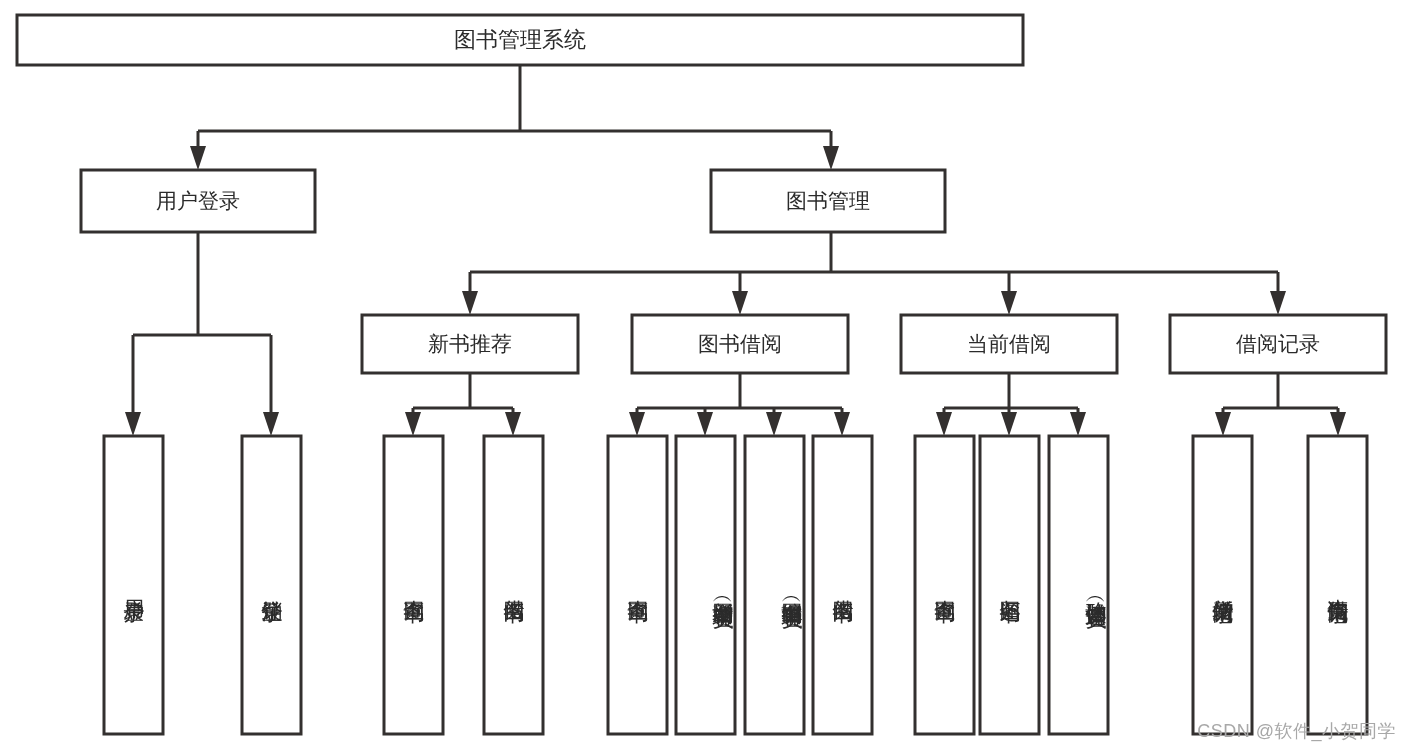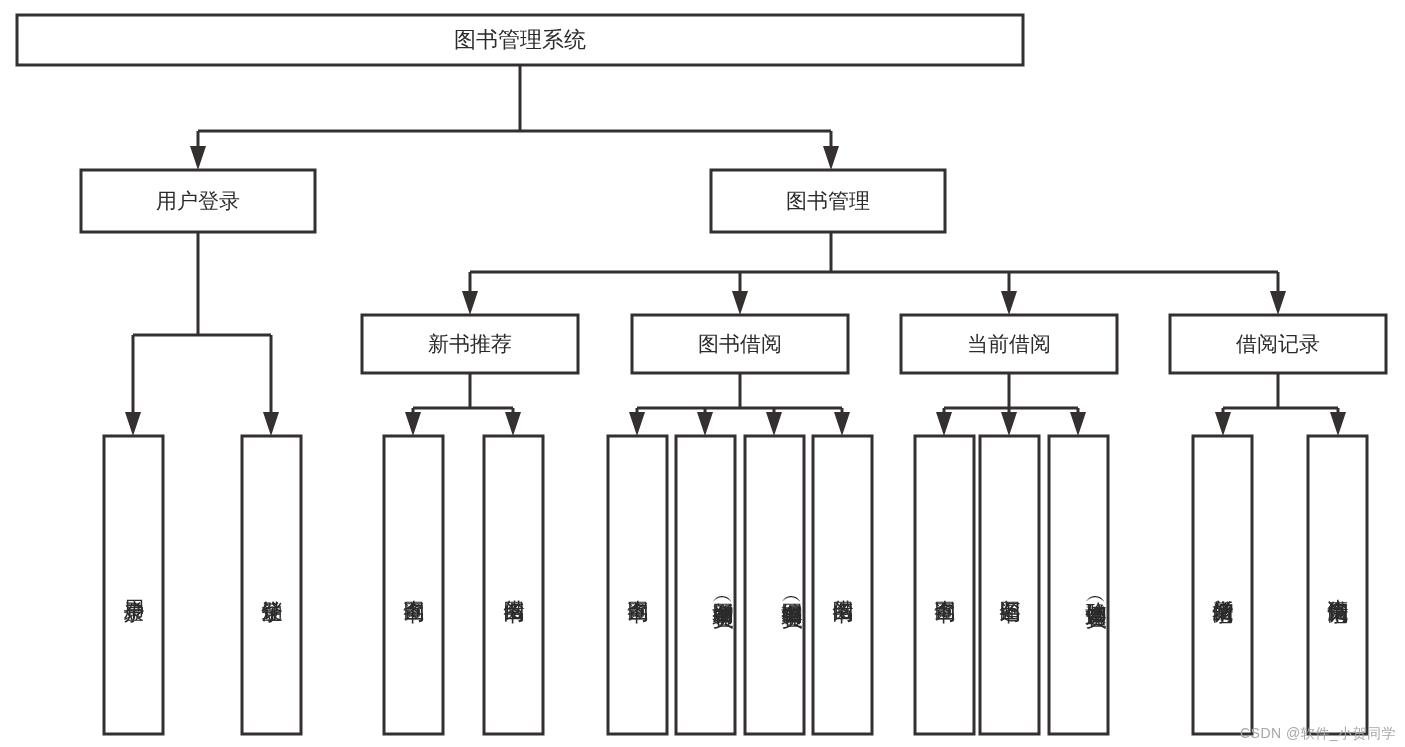--- a/index.html
+++ b/index.html
@@ -69,21 +69,21 @@
     justify-content: center;
     text-align: center;
     white-space: nowrap;
     pointer-events: none;
   }
   .watermark {
     position: absolute;
     right: 9px;
     bottom: 4px;
     font-family: "Liberation Sans", sans-serif;
-    font-size: 14px;
+    font-size: 18px;
     color: #a8a8a8;
     white-space: nowrap;
     letter-spacing: 0.5px;
   }
 </style>
 </head>
 <body>
 
 <div id="diagram-root">
 

